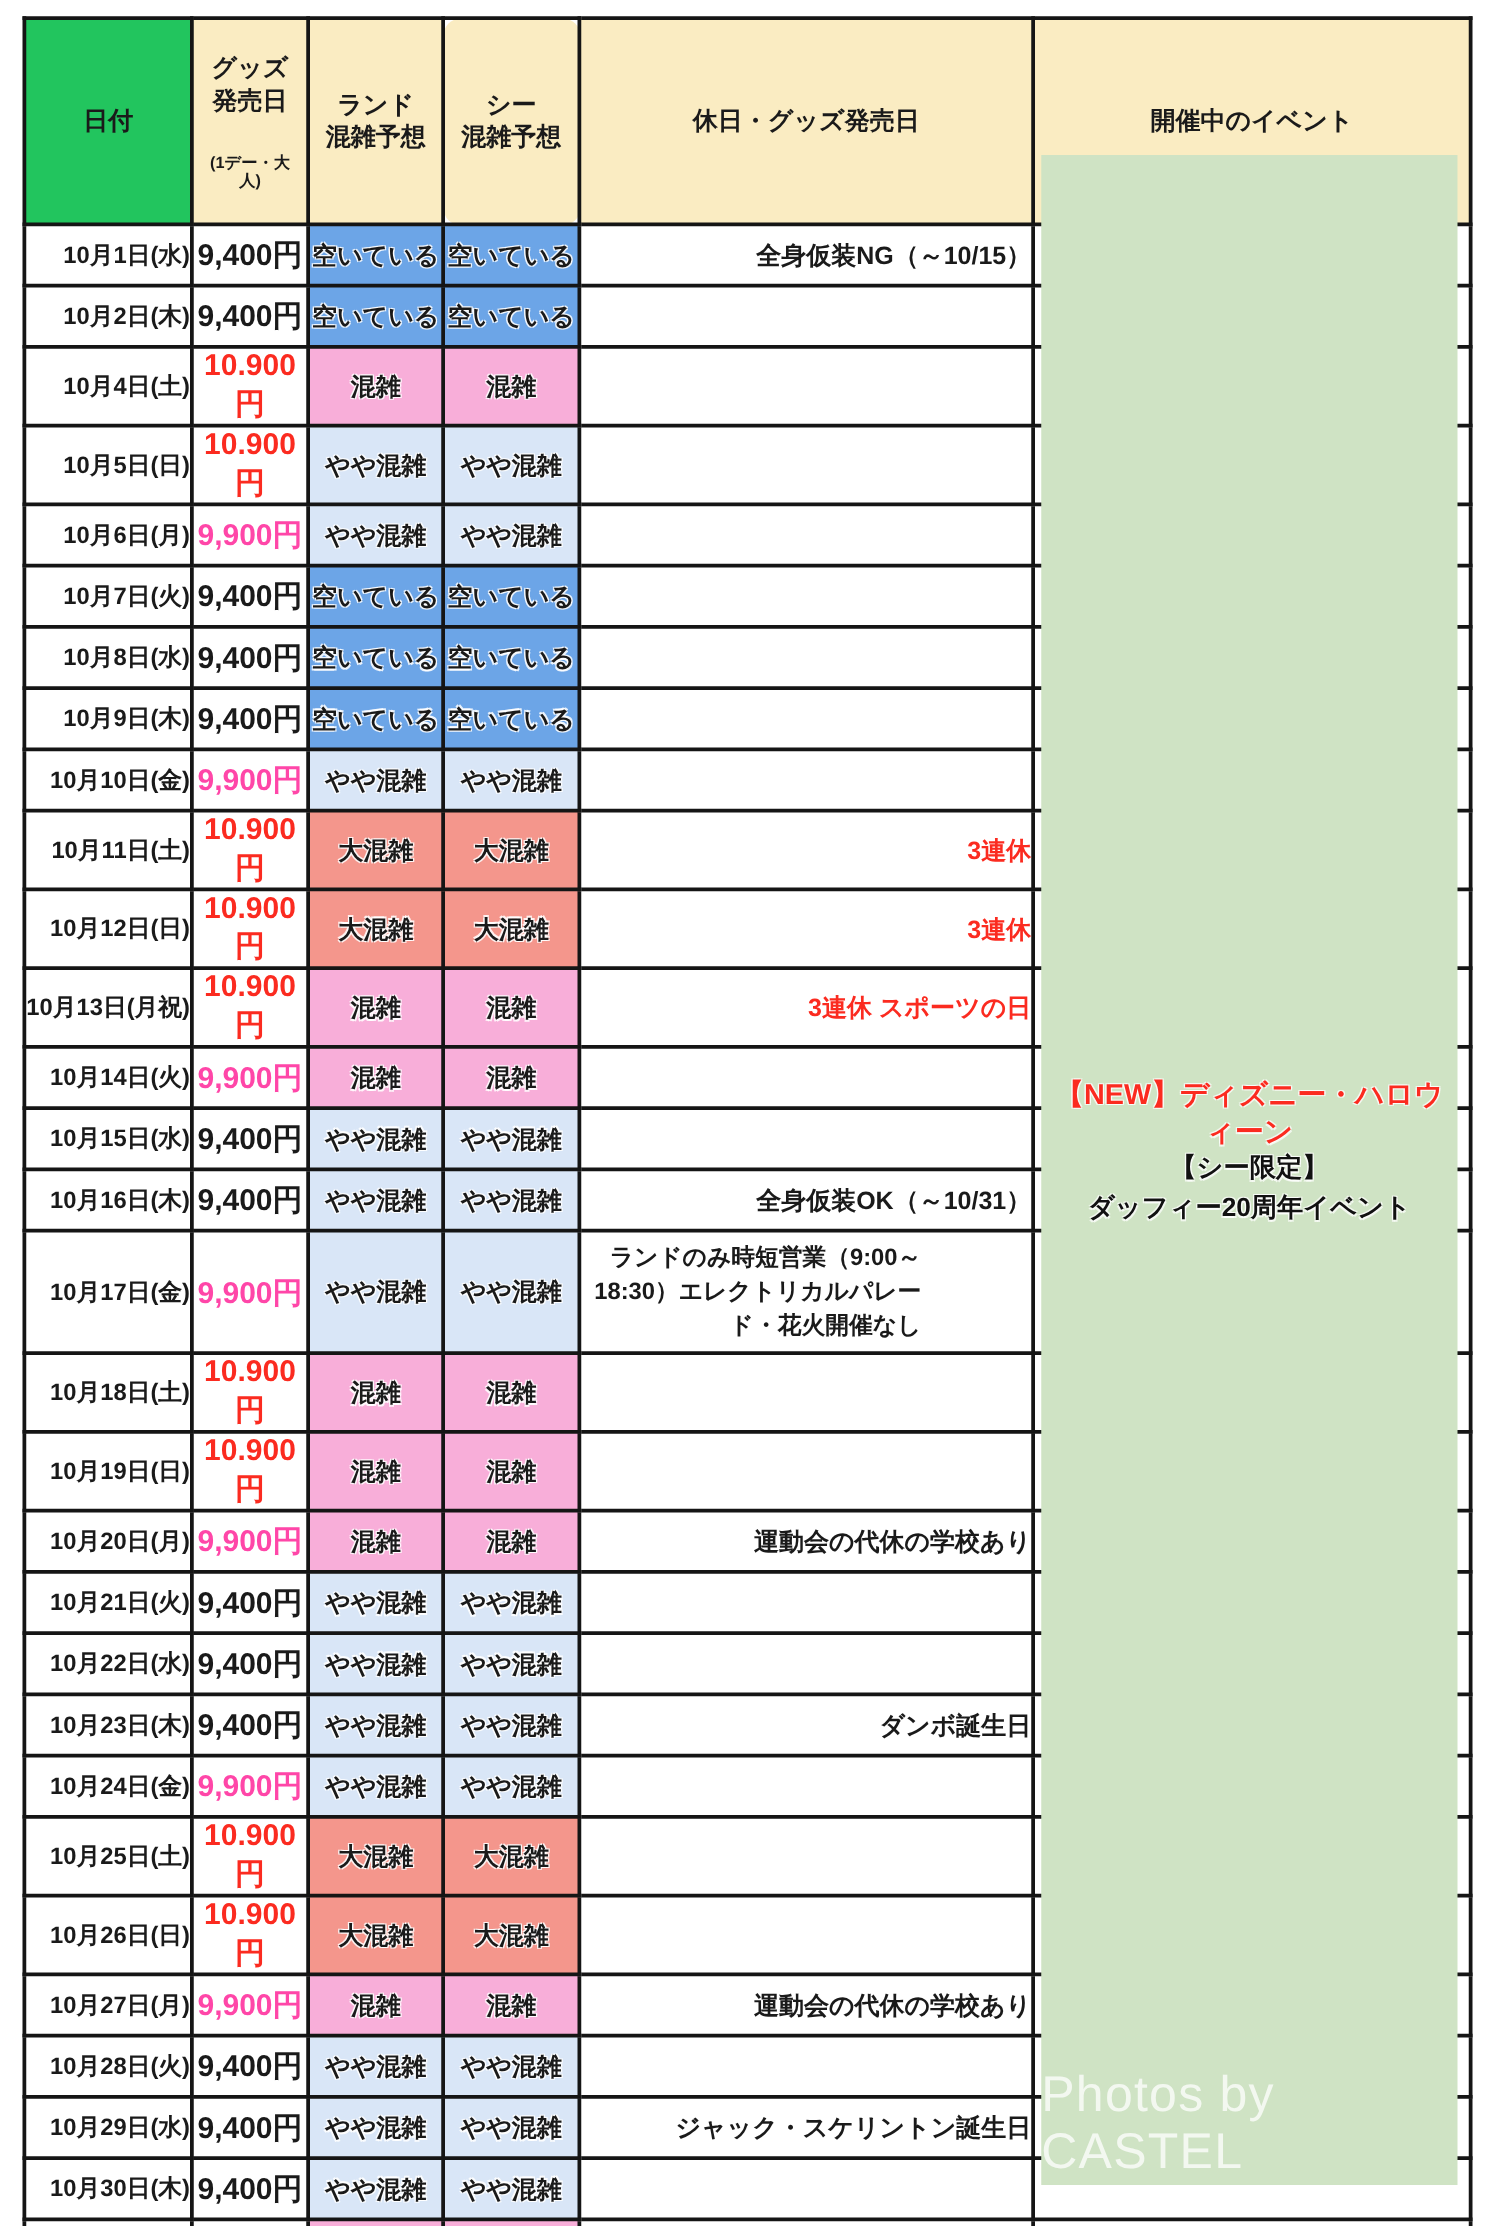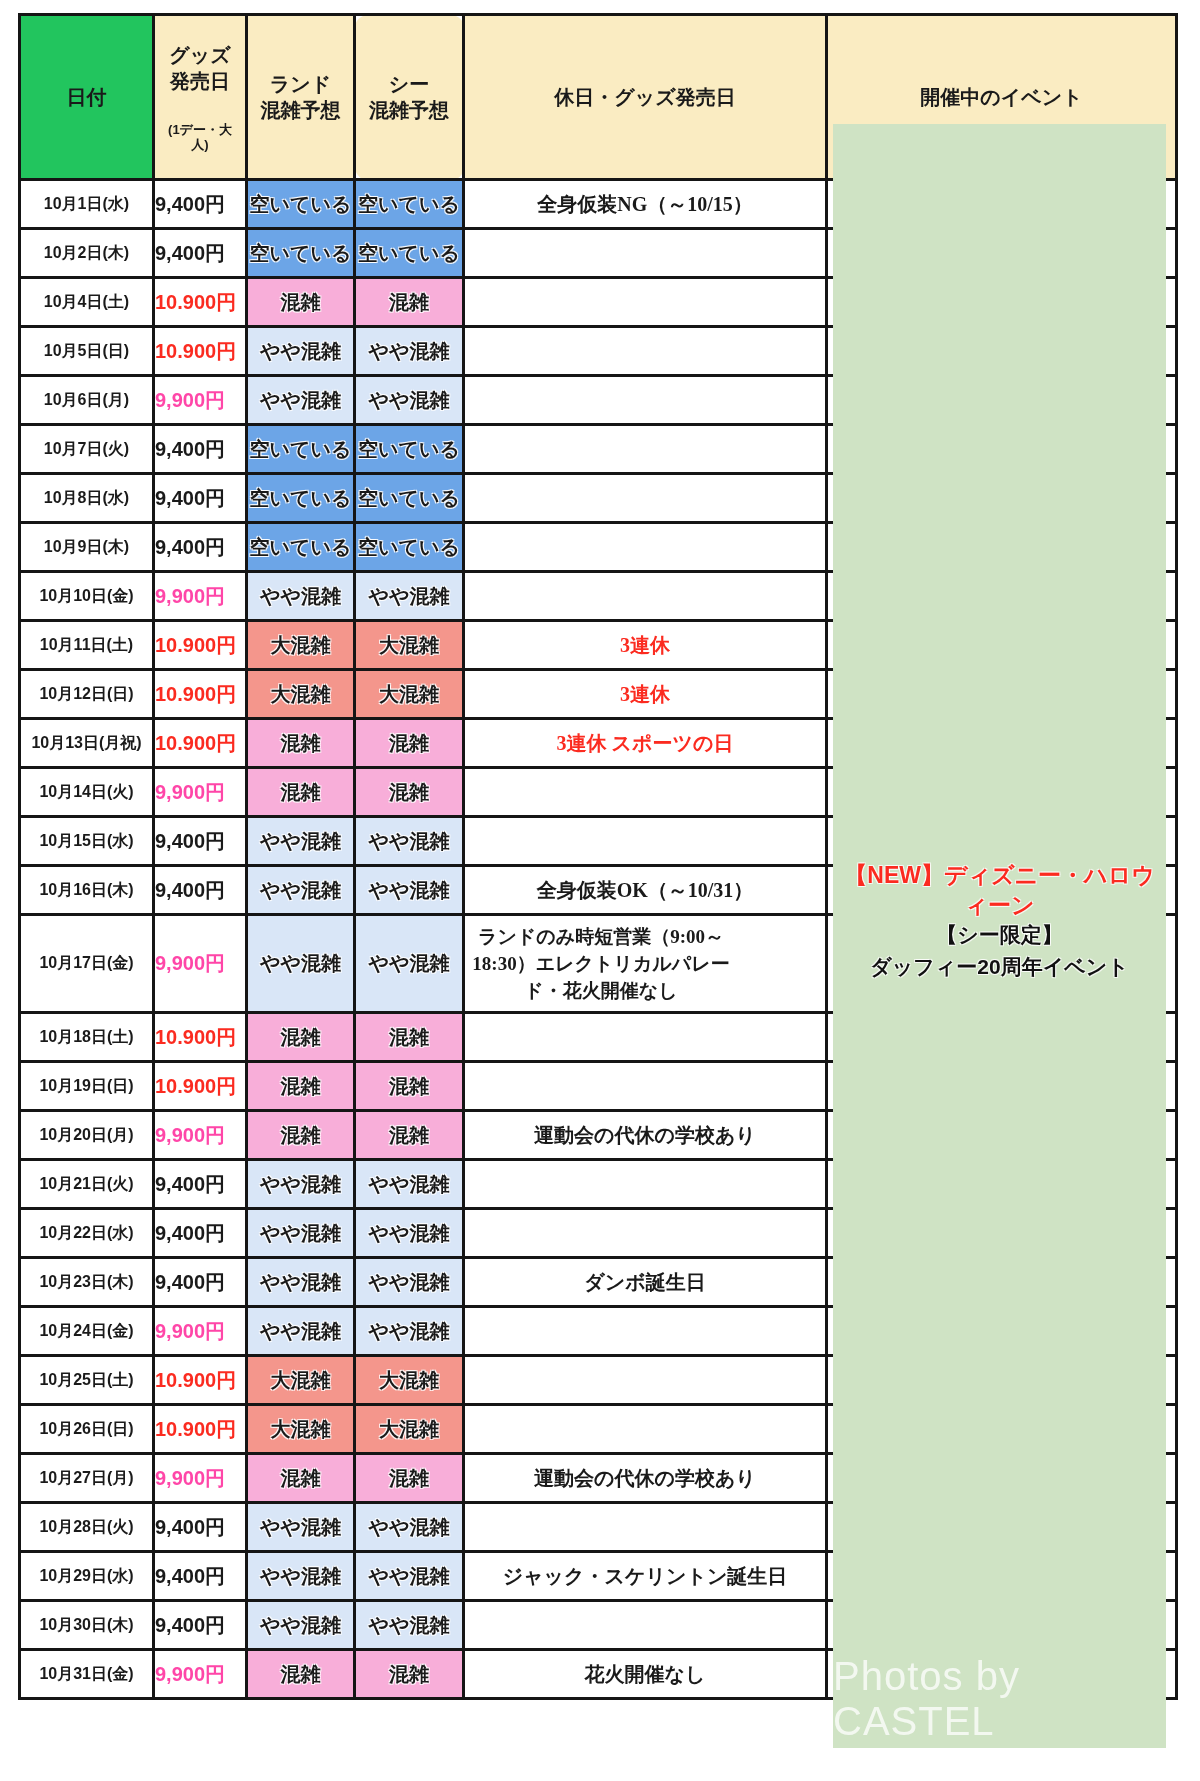--- a/index.html
+++ b/index.html
@@ -17,28 +17,28 @@
     border:3px solid #151515;
     padding:0;vertical-align:middle;
     font-weight:700;color:#1a1a1a;
   }
   table.cal thead tr{height:103px;}
   table.cal tbody tr{height:49px;}
   table.cal tbody tr.tall{height:98px;}
   th.hdr{background:#faecc2;text-align:center;font-size:20px;line-height:26px;white-space:pre-line;}
   .hdr-sub{display:block;font-size:13px;font-weight:700;line-height:15px;margin-top:2px;padding:0 8px;}
   .hdr-main{display:block;padding:0 10px;}
-  td.c-date{text-align:center;font-size:16px;background:#ffffff;}
-  td.c-price{font-size:20px;background:#ffffff;}
+  td.c-date{text-align:right;font-size:19px;background:#ffffff;}
+  td.c-price{text-align:center;font-size:24px;background:#ffffff;}
   td.c-crowd{text-align:center;font-size:20px;}
   td.c-crowd .halo{
     text-shadow:1px 1px 0 rgba(255,255,255,.85),-1px -1px 0 rgba(255,255,255,.85),
                 -1px 1px 0 rgba(255,255,255,.85),1px -1px 0 rgba(255,255,255,.85);
   }
-  td.c-note{font-size:20px;background:#ffffff;text-align:center;padding-left:12px;padding-right:6px;font-family:Liberation Serif, serif;}
+  td.c-note{font-size:20px;background:#ffffff;text-align:right;padding-left:12px;padding-right:6px;}
   td.c-note .note-tall{font-size:19px;line-height:27px;max-width:272px;display:block;}
   td.c-event{background:#ffffff;}
   .event-overlay{
     position:absolute;left:833px;top:124px;width:333px;height:1624px;
     background:#cfe3c4;z-index:5;pointer-events:none;
   }
   .ev-line{
     position:absolute;left:0;width:100%;text-align:center;font-weight:700;
     text-shadow:1px 1px 0 rgba(255,255,255,.7),-1px -1px 0 rgba(255,255,255,.7),
                 -1px 1px 0 rgba(255,255,255,.7),1px -1px 0 rgba(255,255,255,.7);

